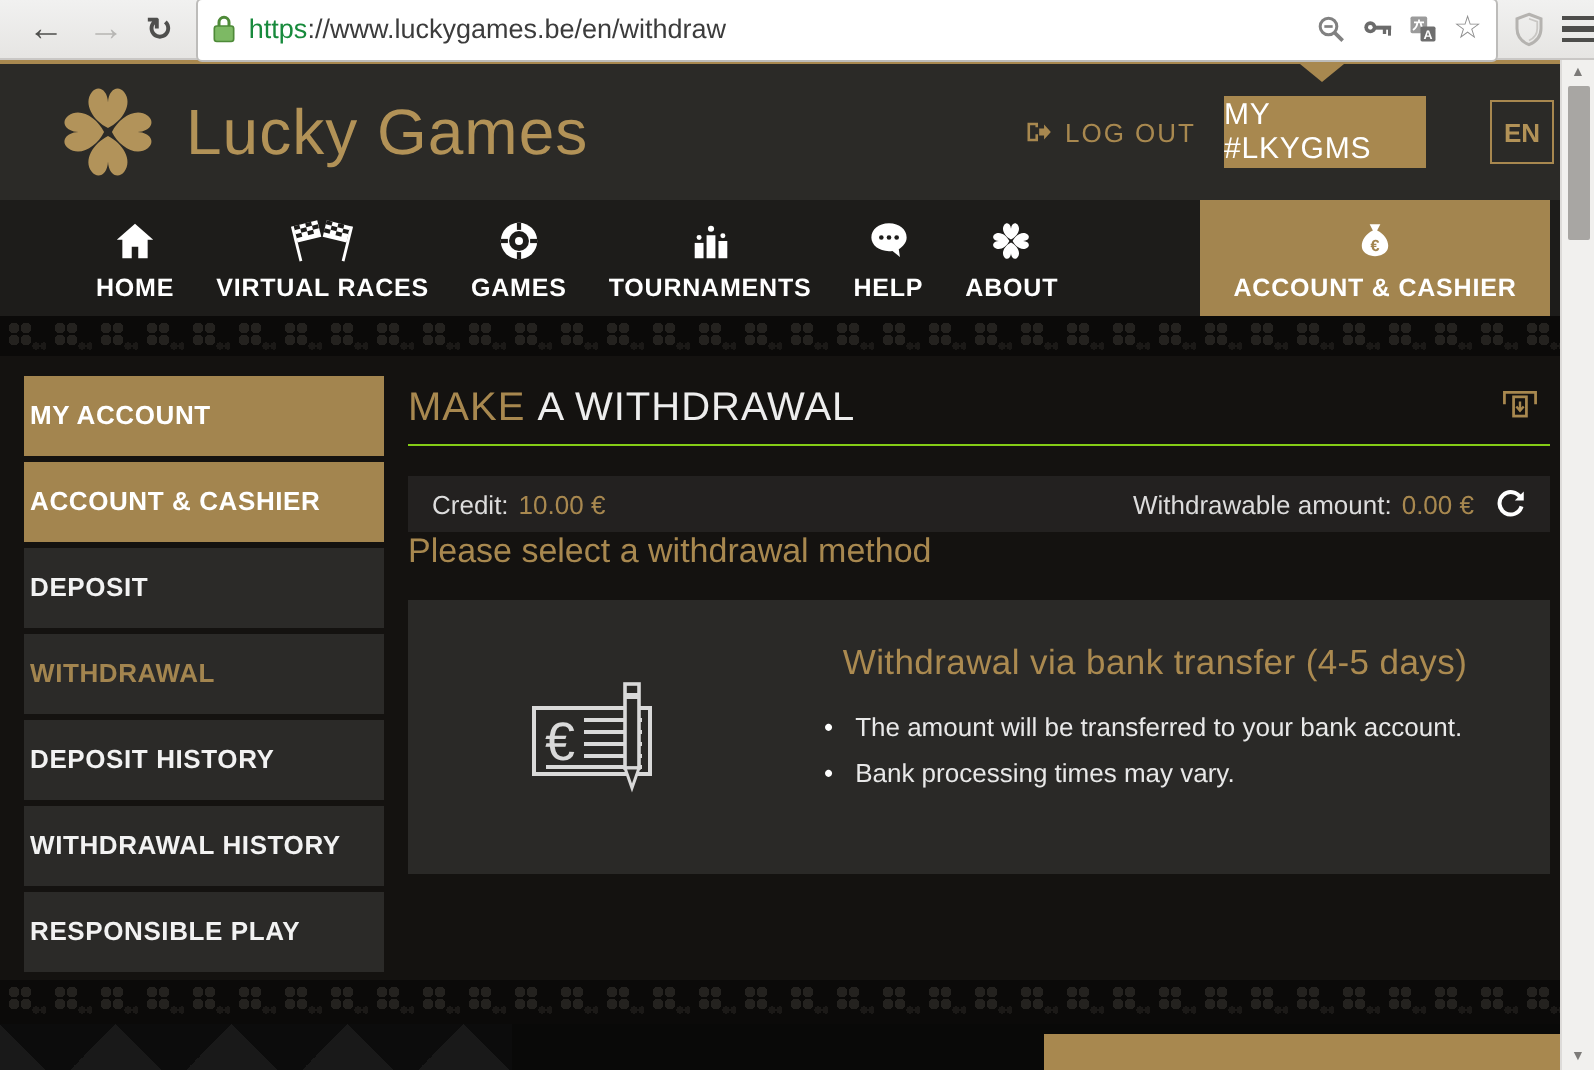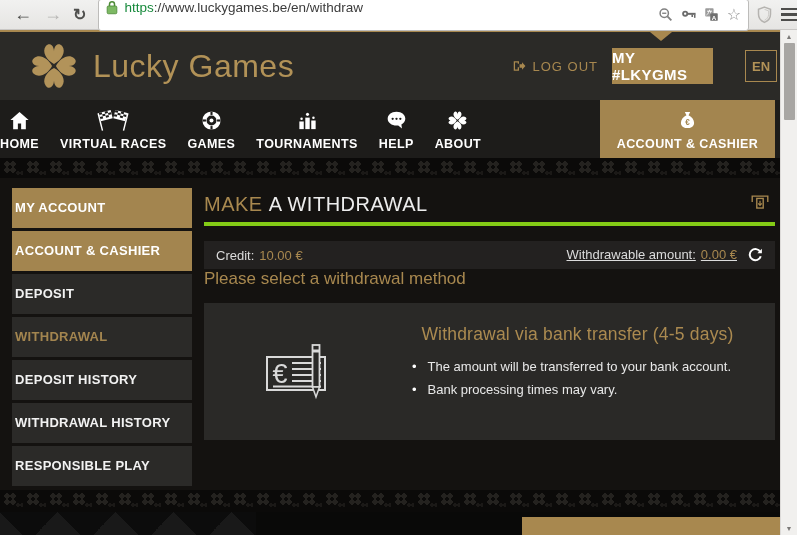--- a/index.html
+++ b/index.html
@@ -6,49 +6,49 @@
   body{width:797px;height:535px;overflow:hidden;font-family:"Liberation Sans",sans-serif;background:#141210;}
   #app{position:relative;width:797px;height:535px;}
 
   
   .chrome{position:absolute;top:0;left:0;width:797px;height:30px;background:linear-gradient(#f1f1f0,#e6e5e3);
     border-bottom:1px solid #c9c7c5;box-sizing:border-box;display:flex;align-items:center;z-index:20;}
   .btn-back{margin-left:14px;color:#4f4f4d;font-weight:bold;font-size:18px;}
   .btn-fwd{margin-left:12px;color:#b7b6b4;font-weight:bold;font-size:18px;}
   .btn-reload{margin-left:11px;color:#4f4f4d;font-size:16px;font-weight:bold;}
   .addressbar{margin-left:12px;width:656px;height:32px;background:#fff;border:1px solid #bdbcba;border-radius:3px;
-    display:flex;padding:0 7px;box-sizing:border-box;}
+    display:flex;align-items:center;padding:0 7px;box-sizing:border-box;}
   .url{font-size:13.5px;margin-left:6px;white-space:nowrap;}
   .scheme{color:#178a3c;}
   .rest{color:#3c3c3c;}
   .bar-icons{margin-left:auto;display:flex;align-items:center;gap:8px;}
   .star-glyph{font-size:16px;color:#8e8e8e;line-height:1;}
   .shield-wrap{margin-left:8px;display:flex;}
   .hamburger{margin-left:9px;display:flex;flex-direction:column;gap:3px;}
   .hamburger div{width:16px;height:2.6px;background:#4d4d4b;}
 
   
   .site{position:absolute;top:30px;left:0;width:780px;height:505px;background:#22c55e;overflow:hidden;}
   .goldline{position:absolute;top:0;left:0;width:100%;height:2px;background:#a8884f;z-index:6;}
   .notch{position:absolute;top:2px;left:650px;width:0;height:0;border-left:11px solid transparent;
     border-right:11px solid transparent;border-top:9px solid #a8884f;z-index:6;}
 
   header{position:absolute;top:2px;left:0;width:100%;height:68px;background:#2b2a27;display:flex;align-items:center;}
   .logo{display:flex;align-items:center;margin-left:26px;gap:11px;}
   .logo-text{font-size:32px;color:#b29257;letter-spacing:.5px;}
   .header-right{margin-left:auto;display:flex;align-items:center;}
   .logout{display:flex;gap:6px;align-items:center;color:#a8884f;font-size:13px;letter-spacing:1px;cursor:default;}
-  .user-btn{margin-left:14px;width:101px;height:36px;background:#a8884f;color:#fff;font-size:15px;font-weight:bold;
+  .user-btn{margin-left:14px;width:101px;height:36px;background:#a8884f;color:#fff;font-size:15px;font-weight:normal;
     display:flex;align-items:center;justify-content:center;letter-spacing:.4px;}
   .lang{margin-left:32px;margin-right:3px;width:30px;height:30px;border:1px solid #a8884f;color:#b29257;
     font-weight:bold;font-size:13px;display:flex;align-items:center;justify-content:center;}
 
   nav{position:absolute;top:70px;left:0;width:100%;height:58px;background:#1d1c1a;}
   .nav-list{position:absolute;left:0;top:0;right:180px;height:100%;display:flex;align-items:center;
-    gap:21px;}
+    padding-left:48px;gap:21px;}
   .nav-item{display:flex;flex-direction:column;align-items:center;gap:5px;color:#fff;}
   .icon-slot{height:24px;display:flex;align-items:flex-end;}
   .nav-label{font-size:12.5px;font-weight:bold;letter-spacing:.4px;white-space:nowrap;}
   .nav-item.active{position:absolute;right:5px;top:0;height:100%;width:175px;background:#a3854f;justify-content:center;gap:5px;}
 
   .pattern{background-color:#0b0a09;background-image:
     radial-gradient(circle 2.6px at 7px 6px,#24221f 99%,transparent),
     radial-gradient(circle 2.6px at 13px 6px,#24221f 99%,transparent),
     radial-gradient(circle 2.6px at 7px 12px,#24221f 99%,transparent),
     radial-gradient(circle 2.6px at 13px 12px,#24221f 99%,transparent),
@@ -59,30 +59,30 @@
   .band2{position:absolute;top:460px;left:0;width:100%;height:22px;}
 
   .content{position:absolute;top:148px;left:0;width:100%;height:312px;background:#141210;}
   aside{position:absolute;left:12px;top:10px;width:180px;}
   .side-item{height:40px;line-height:40px;padding-left:3px;margin-bottom:3px;background:#2b2a28;color:#f2f2f2;
     font-size:13px;font-weight:bold;letter-spacing:.3px;box-sizing:border-box;}
   .side-item.gold{background:#a3854f;color:#fff;}
   .side-item.current{color:#a3854f;}
 
   main{position:absolute;left:204px;top:0;width:571px;}
-  .page-head{position:relative;margin-top:8px;height:36px;border-bottom:4px solid #84cc16;display:flex;align-items:center;}
+  .page-head{position:relative;margin-top:8px;height:36px;border-bottom:1px solid #84cc16;display:flex;align-items:center;}
   .page-title{font-size:20px;letter-spacing:.5px;color:#ededed;}
   .title-accent{color:#a8884f;}
   .title-rest{margin-left:6px;}
   .head-icon{position:absolute;right:4px;top:6px;}
 
   .credit-bar{margin-top:15px;height:28px;background:#232120;display:flex;align-items:center;padding:0 12px;
     box-sizing:border-box;font-size:13px;color:#dcdcdc;}
   .gold-val{color:#a8884f;margin-left:5px;}
-  .credit-right{margin-left:auto;display:flex;align-items:flex-start;text-decoration:underline;}
+  .credit-right{margin-left:auto;display:flex;align-items:flex-end;}
   .refresh-wrap{margin-left:10px;display:flex;}
 
   .method-heading{margin-top:0;font-size:17px;color:#a8884f;}
 
   .panel{margin-top:14px;height:137px;background:#2a2927;display:flex;}
   .panel-iconbox{width:200px;display:flex;align-items:center;justify-content:center;}
   .panel-body{flex:1;padding-right:24px;}
   .panel-title{margin-top:21px;text-align:center;font-size:17.5px;font-weight:normal;color:#ab8a50;letter-spacing:.2px;}
   .panel-list{margin:14px 0 0;padding:0 0 0 8px;list-style:none;font-size:13px;color:#e8e8e8;}
   .panel-list li{margin-bottom:8px;display:flex;gap:11px;}

